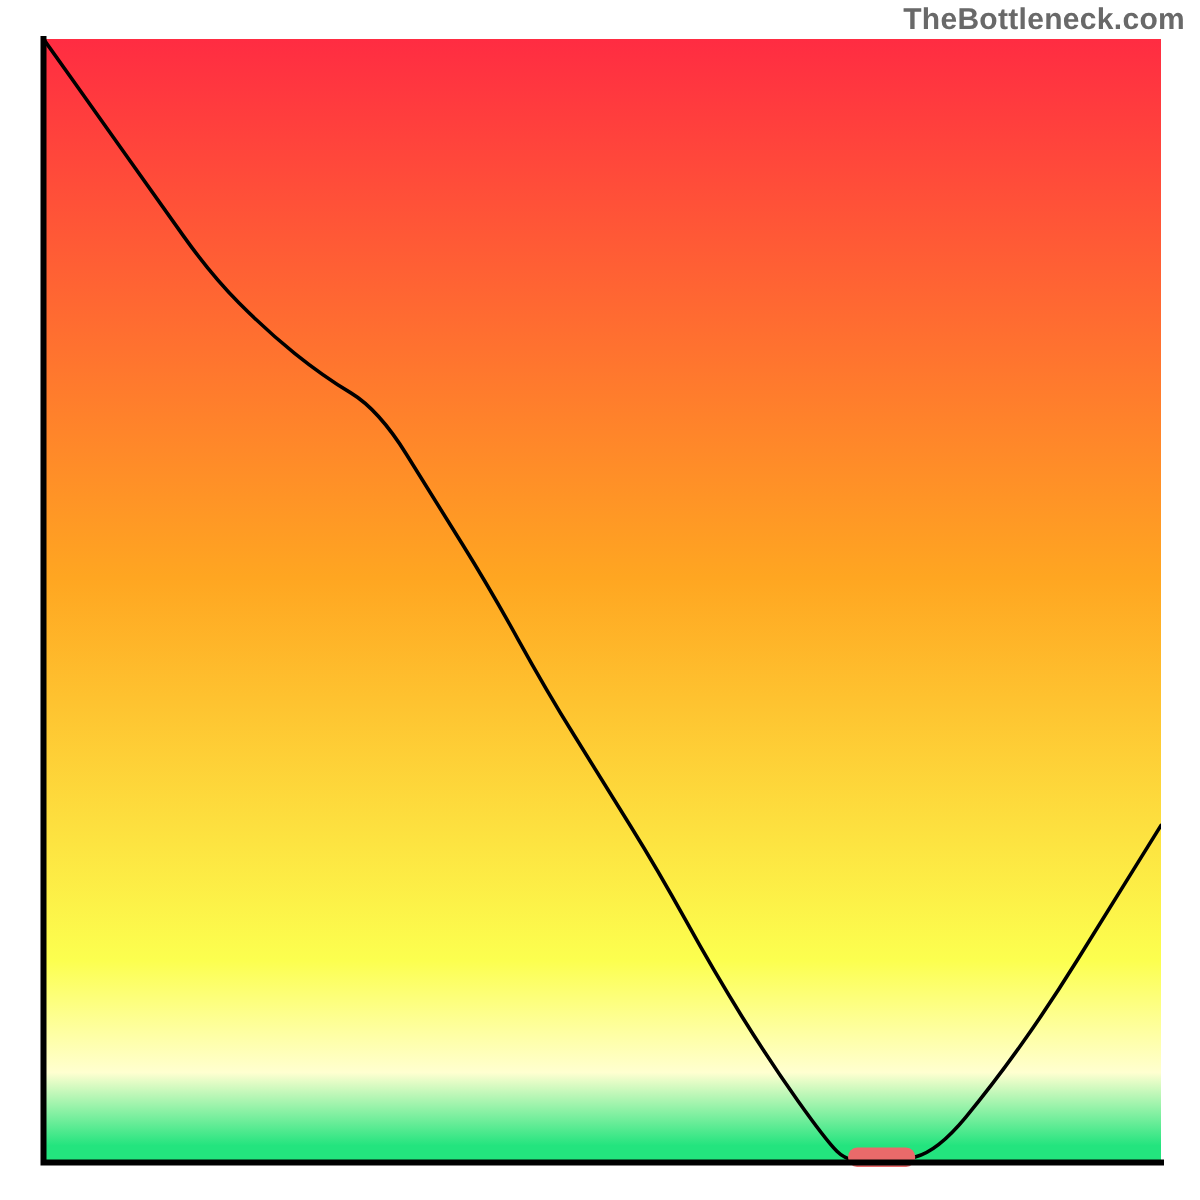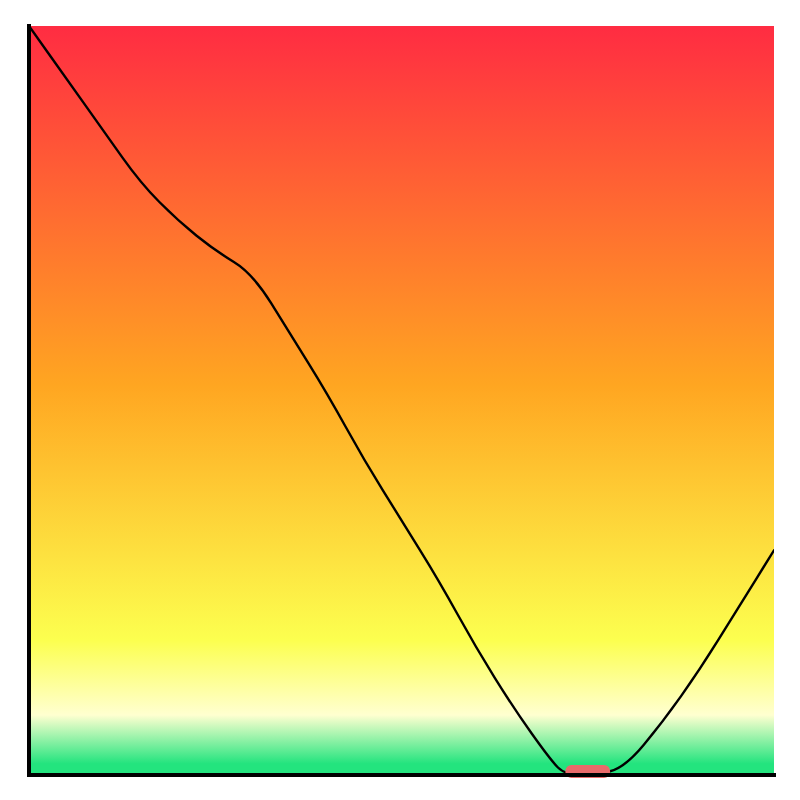--- a/index.html
+++ b/index.html
@@ -28,20 +28,21 @@
   svg {
     position: absolute;
     top: 0;
     left: 0;
   }
 </style>
 </head>
 <body>
 <div class="container">
 
+  <div class="watermark">TheBottleneck.com</div>
 
   <svg id="chart-svg" width="800" height="800" viewBox="0 0 800 800">
     <defs>
       <linearGradient id="bg-grad" x1="0" y1="0" x2="0" y2="1">
 
       <stop offset="0%" stop-color="#ff2c42"></stop>
           <stop offset="48%" stop-color="#ffa621"></stop>
           <stop offset="82%" stop-color="#fcff4f"></stop>
           <stop offset="92%" stop-color="#ffffd0"></stop>
           <stop offset="98.5%" stop-color="#23e47e"></stop>

